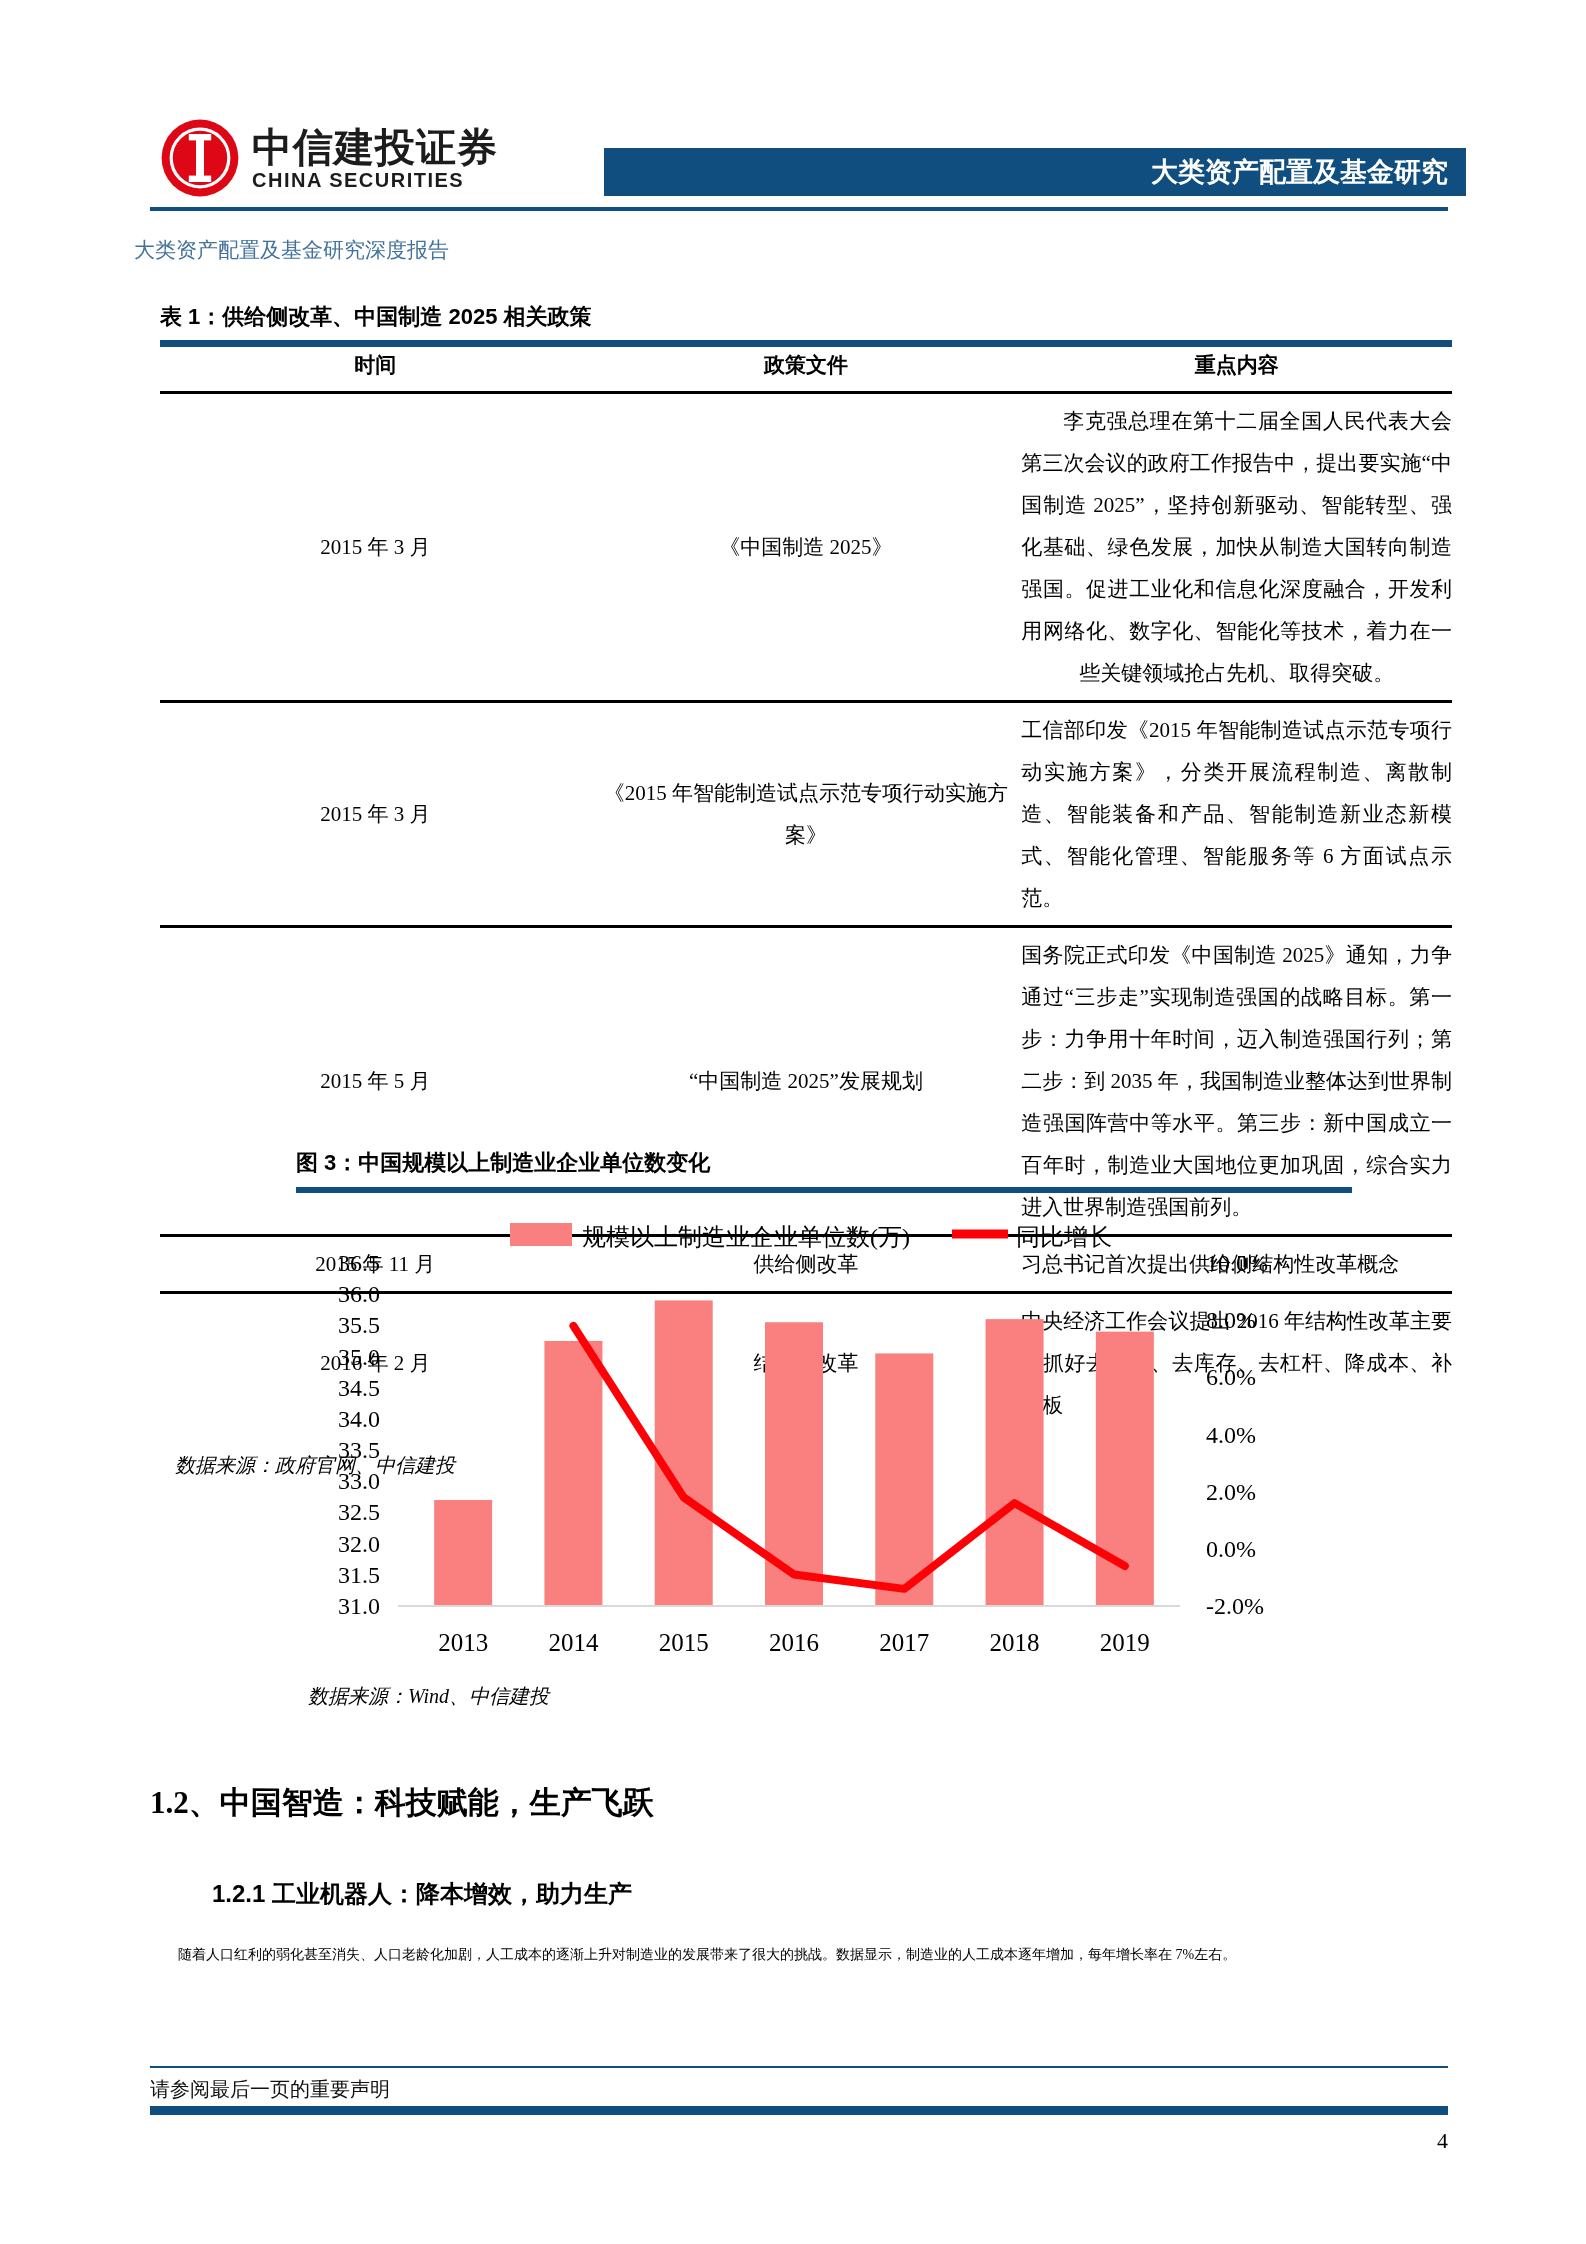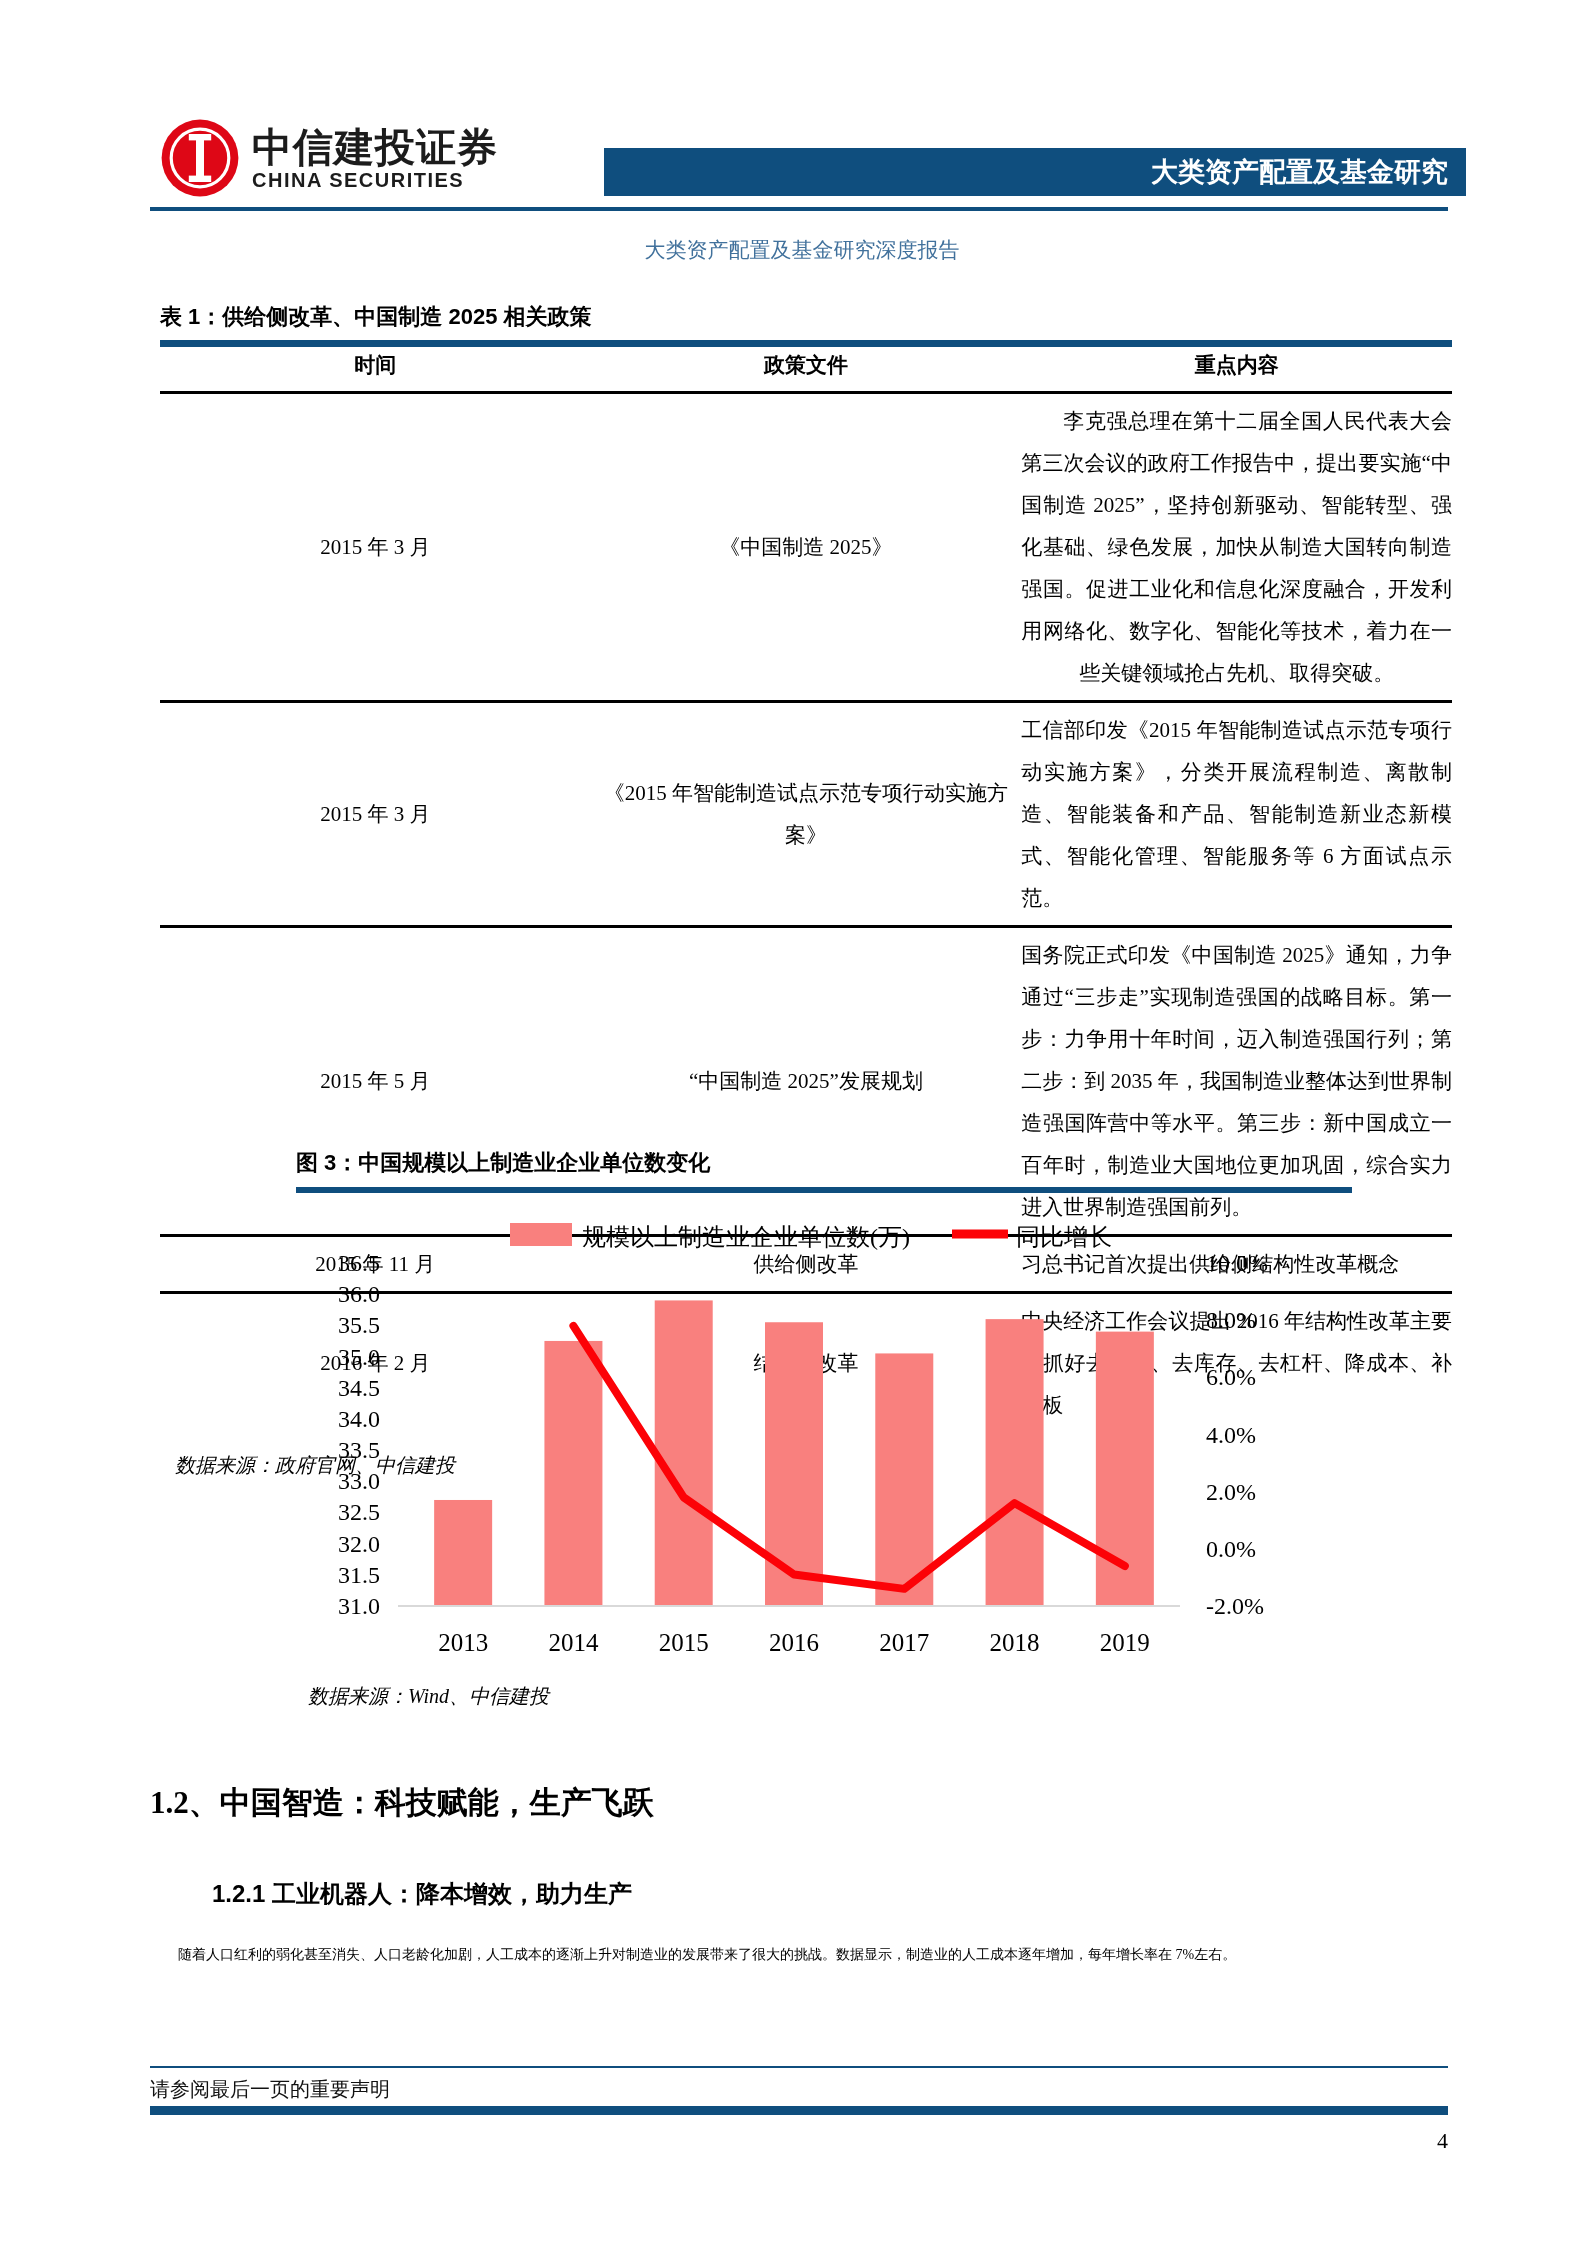--- a/index.html
+++ b/index.html
@@ -14,21 +14,21 @@
   .logo-wrap{left:160px;top:118px;display:flex;align-items:center;gap:12px;}
   .logo-mark{width:80px;height:80px;flex:0 0 auto;}
   .logo-text-cn{font-family:"Liberation Sans","DejaVu Sans",sans-serif;font-weight:bold;
     font-size:40px;line-height:44px;color:#1c1c1c;letter-spacing:1px;}
   .logo-text-en{font-family:"Liberation Sans","DejaVu Sans",sans-serif;font-weight:bold;
     font-size:20px;line-height:22px;color:#1c1c1c;letter-spacing:1.5px;}
   .banner{left:604px;top:148px;width:844px;height:48px;background:#0F4E7E;
     color:#fff;font-family:Liberation Sans, sans-serif;font-weight:bold;
     font-size:27px;line-height:48px;text-align:right;padding-right:18px;}
   .header-rule{left:150px;top:207px;width:1298px;height:4px;background:#0F4E7E;}
-  .subtitle{left:159px;top:236px;width:1286px;text-align:center;
+  .subtitle{left:134px;top:236px;width:1286px;text-align:left;
     color:#41719C;font-size:21px;}
 
   
   .table-block{left:160px;top:302px;width:1292px;}
   .table-title{font-family:"Liberation Sans","DejaVu Sans",sans-serif;font-weight:bold;
     font-size:22px;color:#000;margin-bottom:8px;}
   .table-toprule{height:7px;background:#0F4E7E;}
   table.policy{width:100%;border-collapse:collapse;table-layout:fixed;}
   table.policy th{
     font-family:"Liberation Sans","DejaVu Sans",sans-serif;font-weight:bold;

